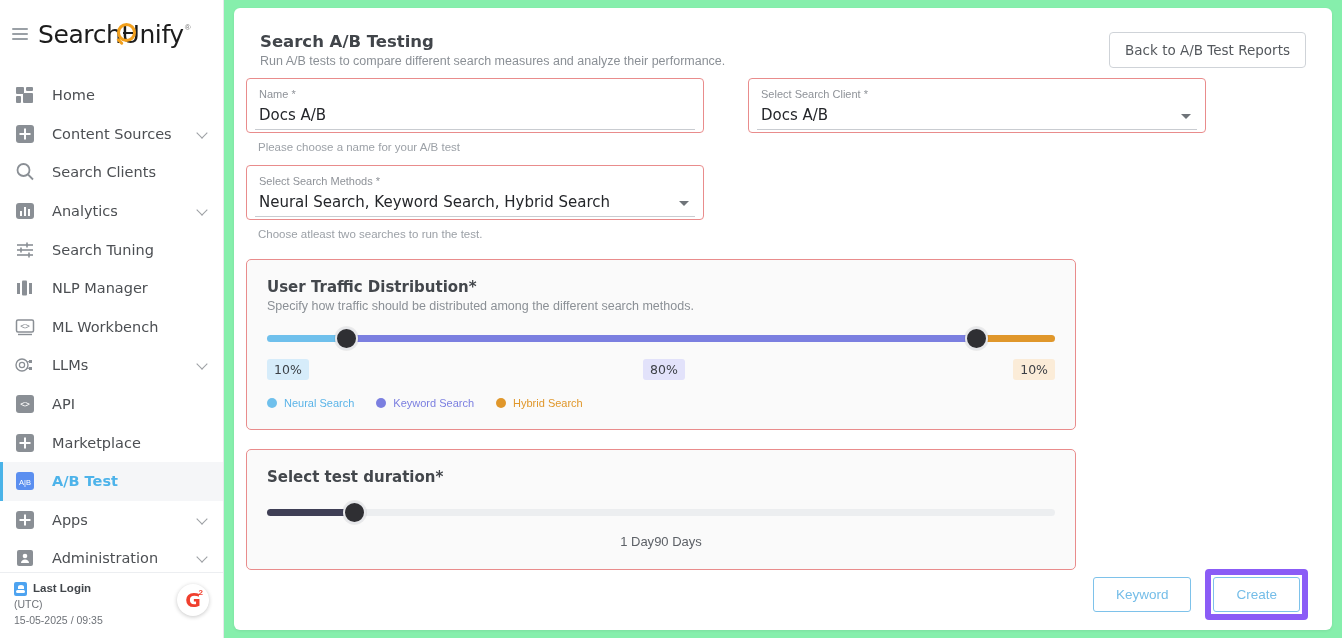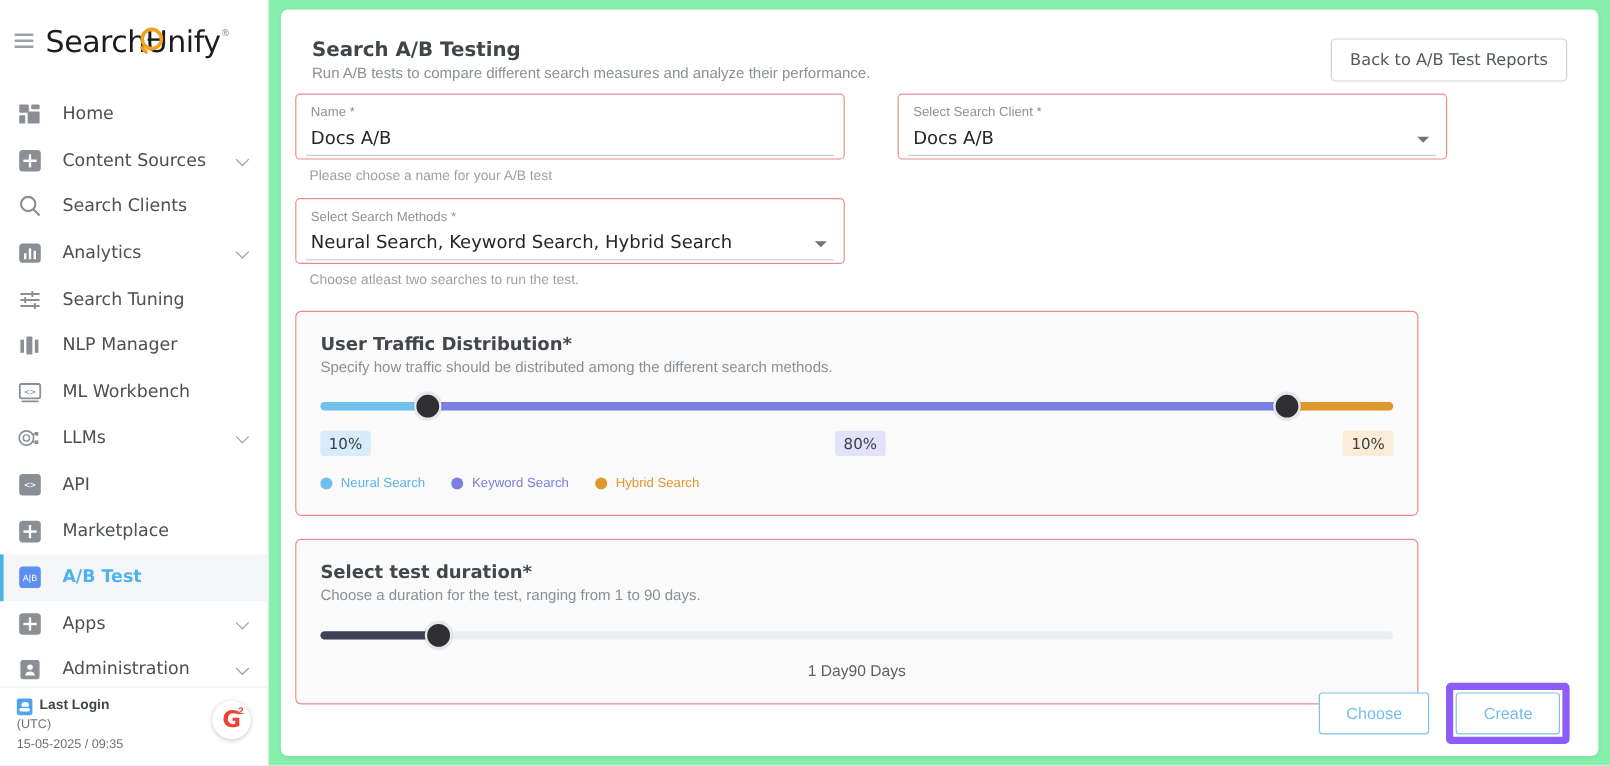--- a/index.html
+++ b/index.html
@@ -139,21 +139,21 @@
     height: 1px; background: #c9ccd1;
   }
   .caret {
     position: absolute; right: 14px; bottom: 13px;
     width: 0; height: 0; border-left: 5px solid transparent;
     border-right: 5px solid transparent; border-top: 5px solid #6f7479;
   }
   .hint { font-size: 11.5px; color: #9ca1a7; margin: 8px 0 0 12px; }
 
   .panel {
-    margin-top: 19px; width: 936px;
+    margin-top: 19px; width: 830px;
     border: 1.6px solid #e98c8c; border-radius: 5px;
     background: #fafafa; padding: 18px 20px 20px 20px;
     position: relative;
   }
   .panel-title { font-size: 15px; font-weight: bold; color: #43474c; font-family:"DejaVu Sans", sans-serif;}
   .panel-sub { font-size: 12.5px; color: #8b9096; margin-top: 3px; }
 
   .slider-wrap { position: relative; margin-top: 22px; height: 8px; }
   .track { position: absolute; left: 0; right: 0; top: 0; height: 7px; border-radius: 4px; background: #eceef0; }
   .seg { position: absolute; top: 0; height: 7px; border-radius: 4px; }
@@ -444,35 +444,34 @@
             </span>
             <span class="leg">
               <span class="dot" id="dot2" style="background: rgb(224, 151, 43);"></span>
               <span id="legtx2" style="color: rgb(224, 151, 43);">Hybrid Search</span>
             </span>
           </div>
         </div>
 
         <div class="panel">
           <div class="panel-title">Select test duration*</div>
-          <div class="panel-sub">Choose a duration for the test, ranging from 1 to 90 days.</div>
           <div class="dur-slider">
             <div class="dur-track"></div>
             <div class="dur-fill" id="durfill" style="width: 11%; background: rgb(63, 63, 85);"></div>
             <div class="thumb" id="durthumb" style="left: calc(11% - 11px);"></div>
           </div>
           <div class="dur-ends">
             <span>1 Day</span>
             <span>90 Days</span>
           </div>
         </div>
       </div>
 
       <div class="footer-btns">
-        <button class="btn-ghost">Choose</button>
+        <button class="btn-ghost">Keyword</button>
         <span class="btn-create-wrap">
           <button class="btn-ghost">Create</button>
         </span>
       </div>
 
     </div>
   </div>
 </div>
 
 </body></html>

